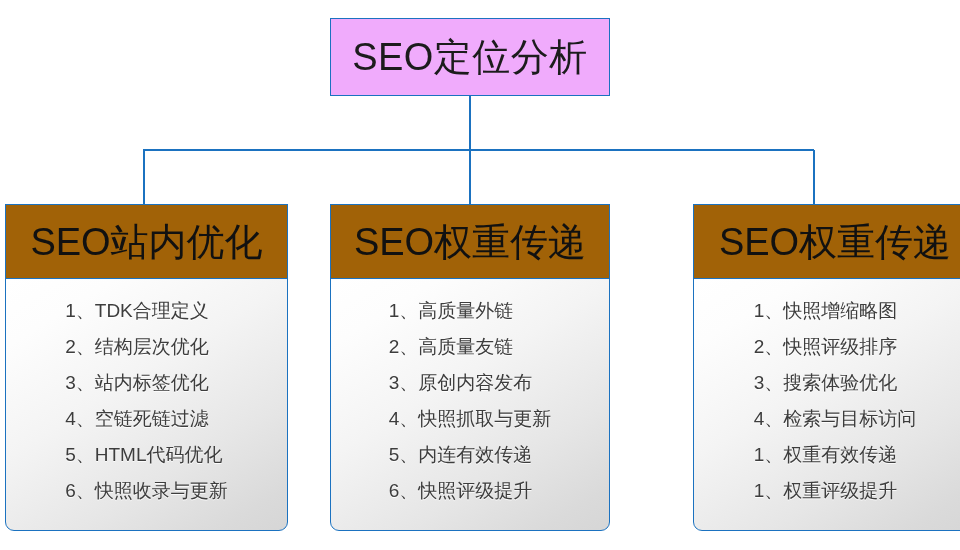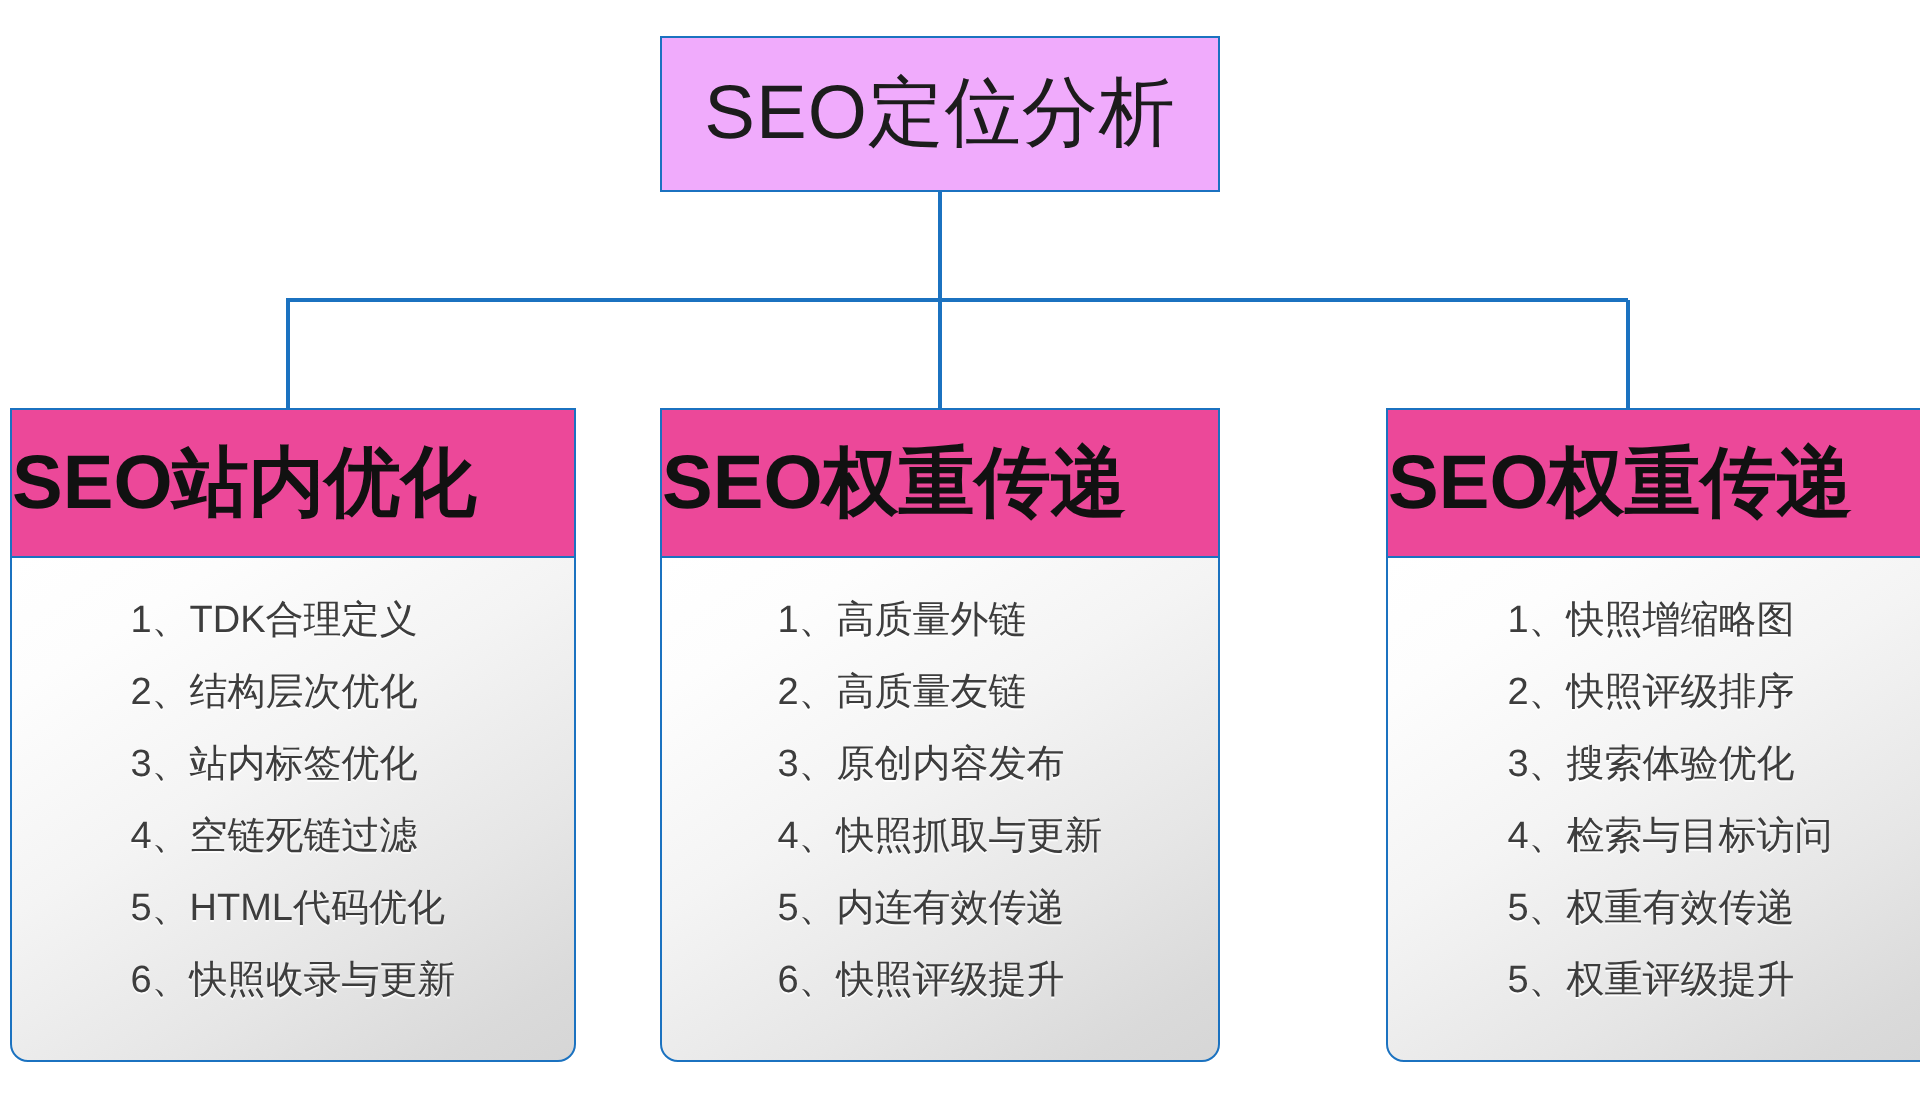--- a/index.html
+++ b/index.html
@@ -65,24 +65,24 @@
   }
   #col-1 { left: 5px;   width: 283px; }
   #col-2 { left: 330px; width: 280px; }
   #col-3 { left: 654px; width: 284px; padding-left: 39px; }
 
   .col-header {
     box-sizing: border-box;
     width: 100%;
     height: 76px;
     border: 1.6px solid #1b72c0;
-    background: #ec4899;
+    background: #a16207;
     display: flex;
     align-items: center;
-    font-weight: bold;
+    justify-content: center;
   }
   .col-header .header-title {
     font-size: 38px;
     color: #111111;
     line-height: 1;
     white-space: nowrap;
   }
 
   .col-body {
     box-sizing: border-box;
@@ -169,19 +169,19 @@
   <div class="column" id="col-3">
     <div class="col-header">
       <span class="header-title">SEO权重传递</span>
     </div>
     <div class="col-body">
       <ul class="item-list">
         <li>1、快照增缩略图</li>
         <li>2、快照评级排序</li>
         <li>3、搜索体验优化</li>
         <li>4、检索与目标访问</li>
-        <li>5、权重有效传递</li>
-        <li>5、权重评级提升</li>
+        <li>1、权重有效传递</li>
+        <li>1、权重评级提升</li>
       </ul>
     </div>
   </div>
 
 </div>
 
 </body></html>

